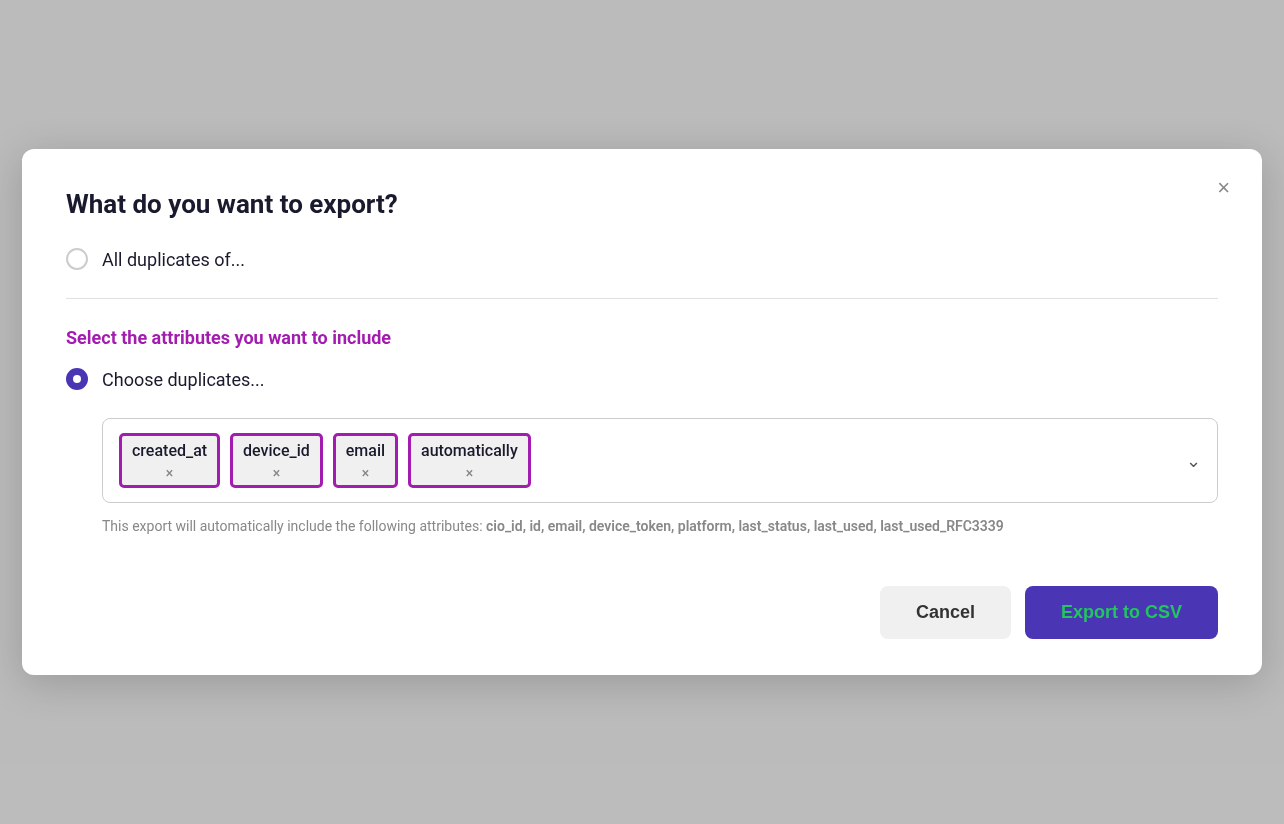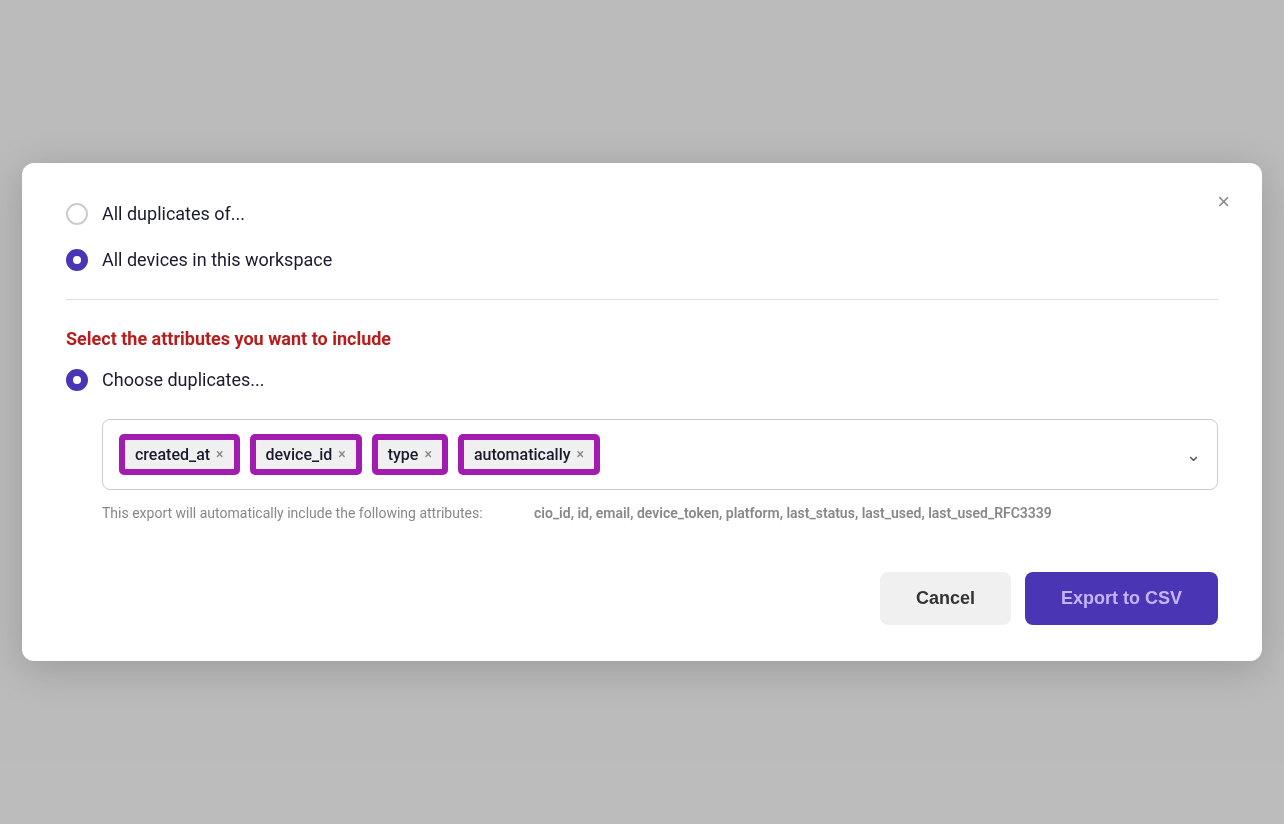--- a/index.html
+++ b/index.html
@@ -112,21 +112,21 @@
 
     .divider {
       height: 1px;
       background: #e0e0e0;
       margin: 0 0 28px 0;
     }
 
     .section-title {
       font-size: 18px;
       font-weight: 700;
-      color: #b91c1c;
+      color: #a21caf;
       margin-bottom: 20px;
     }
 
     .attributes-box {
       border: 1.5px solid #ccc;
       border-radius: 8px;
       padding: 14px 16px;
       display: flex;
       align-items: center;
       gap: 10px;
@@ -136,26 +136,27 @@
       position: relative;
       margin-top: 4px;
       margin-left: 36px;
     }
 
     .tag {
       display: flex;
       align-items: center;
       gap: 6px;
       background: #f0f0f0;
-      border: 6px solid #a21caf;
+      border: 3px solid #a21caf;
       border-radius: 5px;
       padding: 5px 10px;
       font-size: 16px;
       font-weight: 500;
       color: #1a1a2e;
+      flex-direction: column;
     }
 
     .tag-close {
       color: #888;
       font-size: 14px;
       cursor: pointer;
       line-height: 1;
       display: flex;
       align-items: center;
     }
@@ -172,21 +173,20 @@
       font-size: 14px;
       color: #888;
       margin-top: 12px;
       margin-left: 36px;
       line-height: 1.6;
     }
 
     .auto-include-text strong {
       color: #888;
       font-weight: 600;
-      margin-left: 48px;
     }
 
     .modal-footer {
       display: flex;
       justify-content: flex-end;
       gap: 14px;
       margin-top: 48px;
     }
 
     .btn-cancel {
@@ -201,41 +201,38 @@
       text-align: right;
     }
 
     .btn-export {
       background: #4a35b5;
       border: none;
       border-radius: 8px;
       padding: 16px 36px;
       font-size: 18px;
       font-weight: 700;
-      color: #c4b5fd;
+      color: #22c55e;
       cursor: pointer;
     }
   </style>
 </head>
 <body>
 
 <div class="modal-overlay">
   <div class="modal">
 
     <button class="modal-close">×</button>
 
+    <h2 class="modal-title">What do you want to export?</h2>
 
     <div class="radio-group">
       <label class="radio-option">
         <div class="radio-input unchecked"></div>
         <span class="radio-label">All duplicates of...</span>
-      </label>
-      <label class="radio-option">
-        <div class="radio-input checked"></div>
-        <span class="radio-label">All devices in this workspace</span>
       </label>
     </div>
 
     <div class="divider"></div>
 
     <div>
       <h3 class="section-title">Select the attributes you want to include</h3>
 
       <div class="radio-group">
         <label class="radio-option">
@@ -247,21 +244,21 @@
       <div class="attributes-box">
         <div class="tag">
           <span>created_at</span>
           <span class="tag-close">×</span>
         </div>
         <div class="tag">
           <span>device_id</span>
           <span class="tag-close">×</span>
         </div>
         <div class="tag">
-          <span>type</span>
+          <span>email</span>
           <span class="tag-close">×</span>
         </div>
         <div class="tag">
           <span>automatically</span>
           <span class="tag-close">×</span>
         </div>
         <span class="dropdown-arrow">⌄</span>
       </div>
 
       <p class="auto-include-text">

